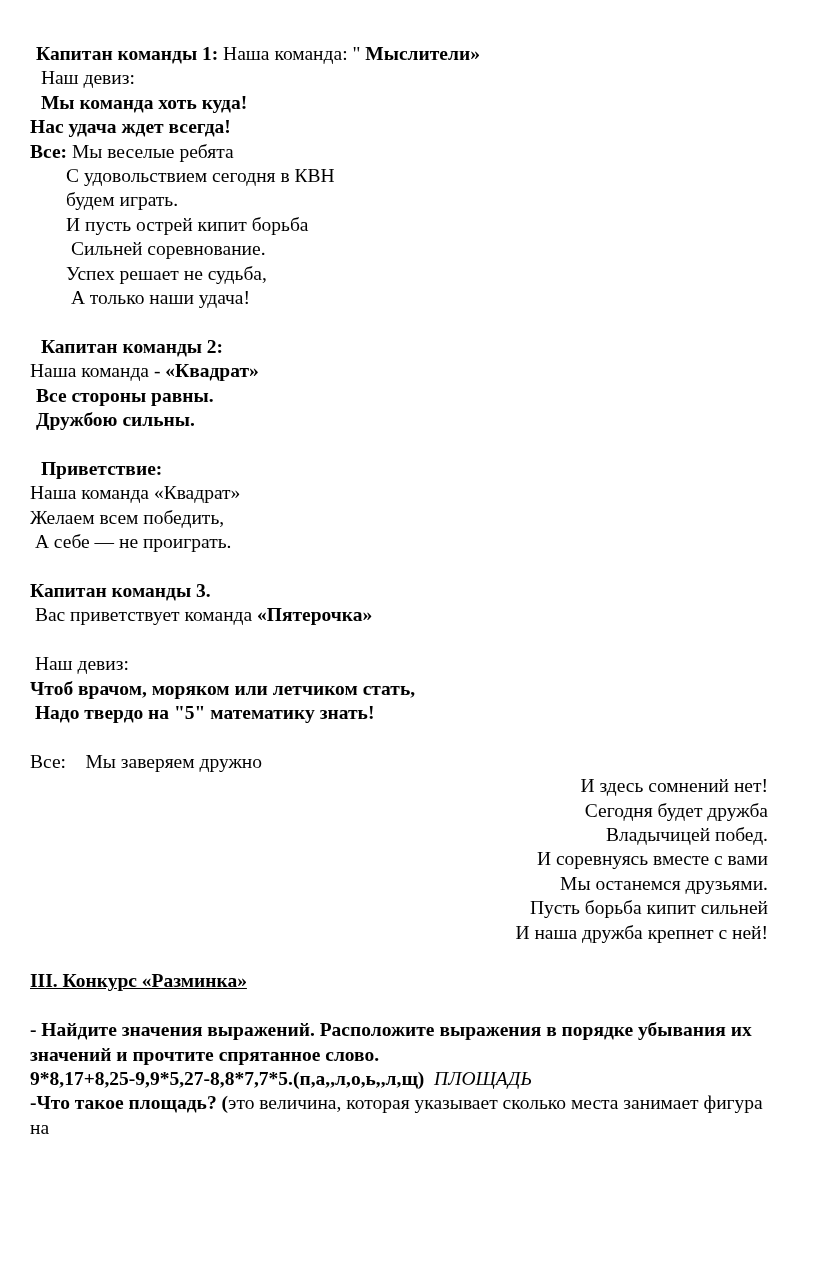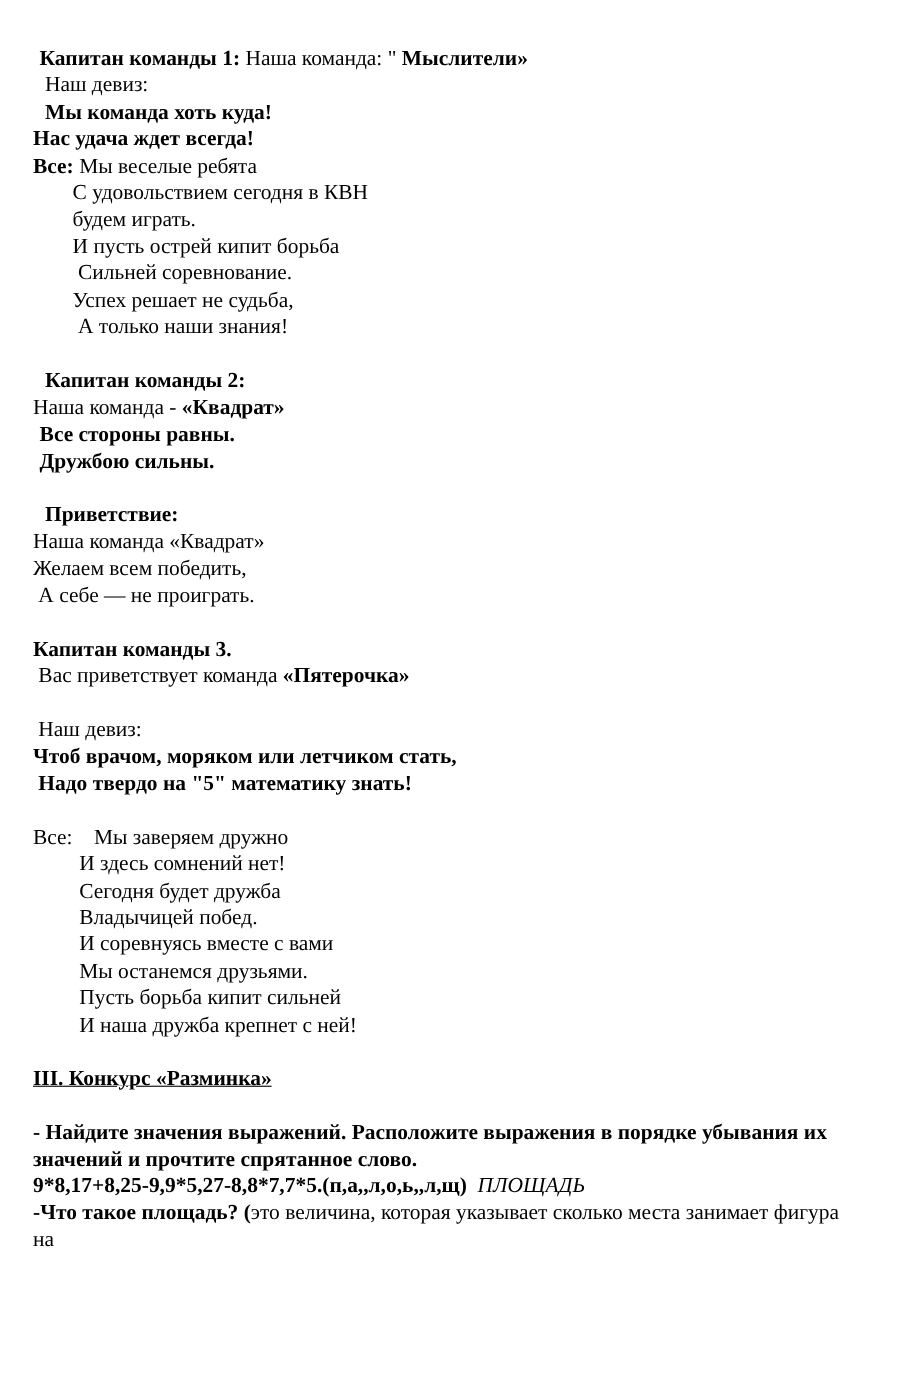--- a/index.html
+++ b/index.html
@@ -23,42 +23,42 @@
   }
   .line {
     font-size: 19.5px;
     line-height: 24.4px;
     white-space: pre-wrap;
     word-wrap: break-word;
   }
   .blank { height: 24.4px; }
   .ind-1 { padding-left: 6px; }
   .ind-2 { padding-left: 36px; }
-  .ind-3 { padding-left: 42px; }
+  .ind-3 { padding-left: 42px; text-align: right; }
   .u { text-decoration: underline; }
   .seg-b { font-weight: bold; }
   .seg-n { font-weight: normal; }
   .seg-i { font-style: italic; }
 </style>
 </head>
 <body>
 
 <div class="page">
   <div id="doc-body">
       <div class="line ind-1"><span class="seg-b">Капитан команды 1: </span><span class="seg-n">Наша команда: " </span><span class="seg-b">Мыслители»</span></div>
       <div class="line ind-1"><span class="seg-n"> Наш девиз:</span></div>
       <div class="line ind-1"><span class="seg-b"> Мы команда хоть куда!</span></div>
       <div class="line"><span class="seg-b">Нас удача ждет всегда!</span></div>
       <div class="line"><span class="seg-b">Все: </span><span class="seg-n">Мы веселые ребята</span></div>
       <div class="line ind-2"><span class="seg-n">С удовольствием сегодня в КВН</span></div>
       <div class="line ind-2"><span class="seg-n">будем играть.</span></div>
       <div class="line ind-2"><span class="seg-n">И пусть острей кипит борьба</span></div>
       <div class="line ind-2"><span class="seg-n"> Сильней соревнование.</span></div>
       <div class="line ind-2"><span class="seg-n">Успех решает не судьба,</span></div>
-      <div class="line ind-2"><span class="seg-n"> А только наши знания!</span></div>
+      <div class="line ind-2"><span class="seg-n"> А только наши удача!</span></div>
       <div class="line blank"></div>
       <div class="line ind-1"><span class="seg-b"> Капитан команды 2:</span></div>
       <div class="line"><span class="seg-n">Наша команда - </span><span class="seg-b">«Квадрат»</span></div>
       <div class="line ind-1"><span class="seg-b">Все стороны равны.</span></div>
       <div class="line ind-1"><span class="seg-b">Дружбою сильны.</span></div>
       <div class="line blank"></div>
       <div class="line ind-1"><span class="seg-b"> Приветствие:</span></div>
       <div class="line"><span class="seg-n">Наша команда «Квадрат»</span></div>
       <div class="line"><span class="seg-n">Желаем всем победить,</span></div>
       <div class="line"><span class="seg-n"> А себе — не проиграть.</span></div>

